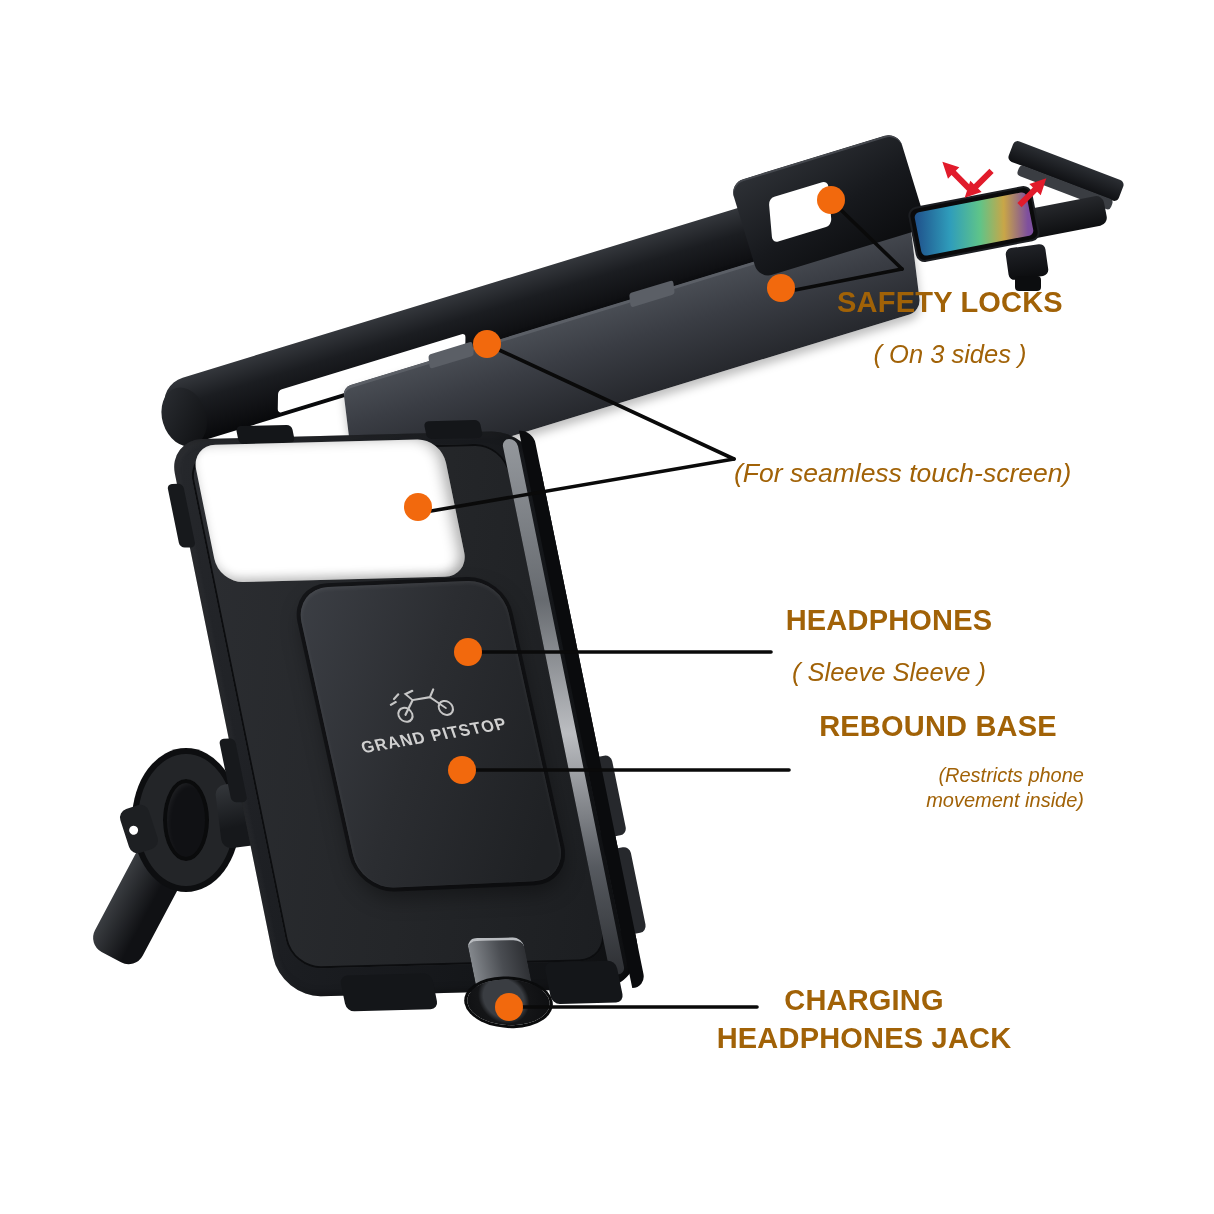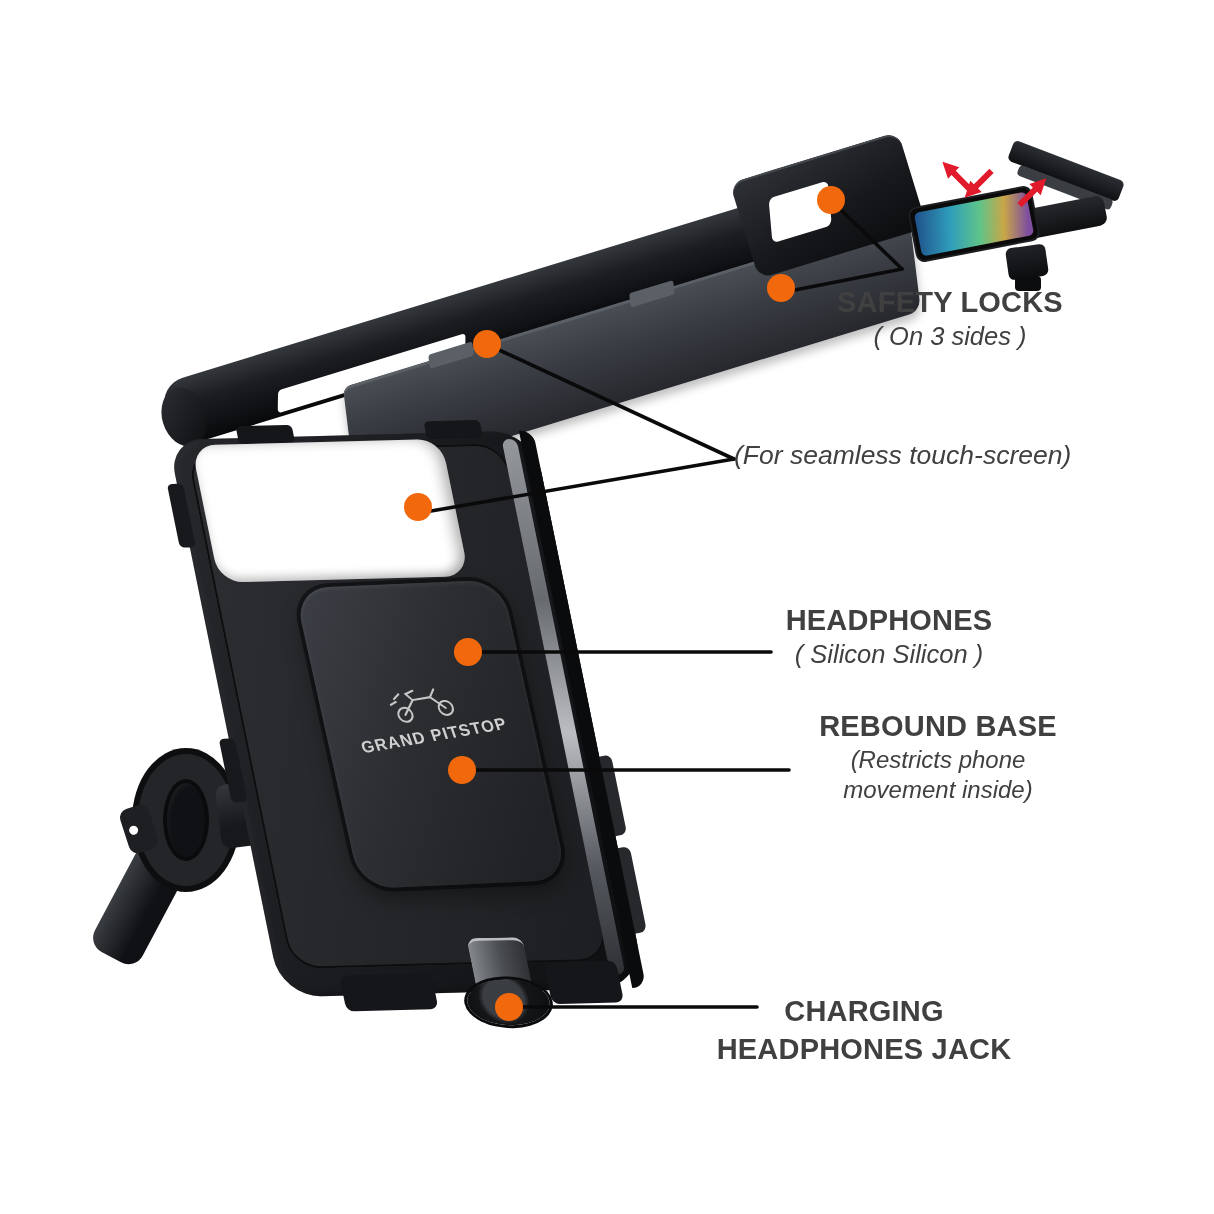--- a/index.html
+++ b/index.html
@@ -82,25 +82,25 @@
   .in-screen{position:absolute;left:4px;top:4px;right:4px;bottom:4px;border-radius:5px;
              background:linear-gradient(100deg,#1f4f8a 0%,#2f9dbb 30%,#5fc489 55%,#c9a647 75%,#7e4f9e 95%);}
   .in-stem{position:absolute;left:112px;top:98px;width:40px;height:32px;border-radius:6px;transform:rotate(-8deg);
            background:linear-gradient(180deg,#202227,#0c0d0f);}
   .in-knob{position:absolute;left:120px;top:128px;width:26px;height:15px;border-radius:4px;background:#0c0d0f;}
 
   
   .dot{position:absolute;width:28px;height:28px;border-radius:50%;background:#f2690d;z-index:50;}
 
   
-  .callout{position:absolute;color:#404040;z-index:45;}
+  .callout{position:absolute;color:#a16207;z-index:45;}
   .callout .t{font-weight:bold;font-size:29px;line-height:1.12;letter-spacing:.2px;}
-  .callout .s{font-style:italic;font-size:25.5px;line-height:1.24;margin-top:3px;}
+  .callout .s{font-style:italic;font-size:25.5px;line-height:1.24;margin-top:21px;}
   .center{text-align:center;}
-  .preline{white-space:pre-line;margin-top:11px;}
+  .preline{white-space:pre-line;}
 </style>
 </head>
 <body>
 
 <div class="canvas">
 
   <div class="lid-group">
     <div class="lid-rim"></div>
     <div class="lid-gap"></div>
     <div class="lid-flap">
@@ -191,26 +191,26 @@
     <div class="t">SAFETY LOCKS</div>
     <div class="s">( On 3 sides )</div>
   </div>
 
   <div class="callout" style="left:734px;top:436px;width:395px;">
     <div class="s" style="font-size:26.5px;">(For seamless touch-screen)</div>
   </div>
 
   <div class="callout center" style="left:755px;top:604px;width:268px;">
     <div class="t">HEADPHONES</div>
-    <div class="s">( Silicon Silicon )</div>
+    <div class="s">( Sleeve Sleeve )</div>
   </div>
 
   <div class="callout center" style="left:792px;top:710px;width:292px;">
     <div class="t">REBOUND BASE</div>
-    <div class="s preline" style="font-size:24px;">(Restricts phone
+    <div class="s preline" style="font-size:20px;text-align:right;">(Restricts phone
 movement inside)</div>
   </div>
 
   <div class="callout center" style="left:705px;top:982px;width:318px;">
     <div class="t preline" style="line-height:1.3;">CHARGING
 HEADPHONES JACK</div>
   </div>
 
 </div>
 

